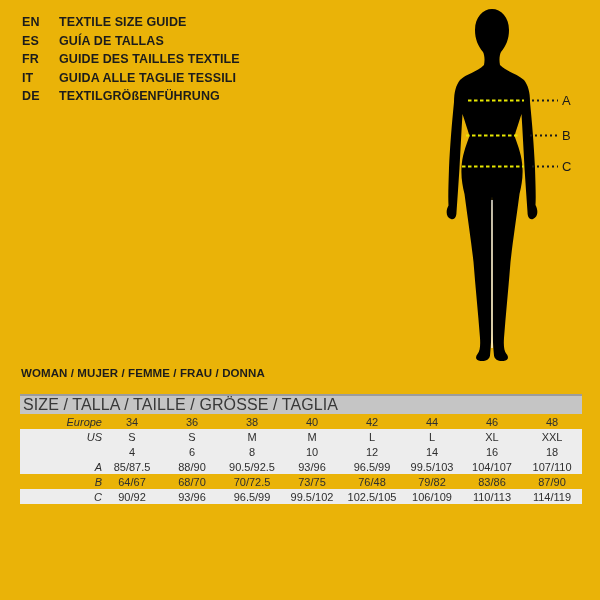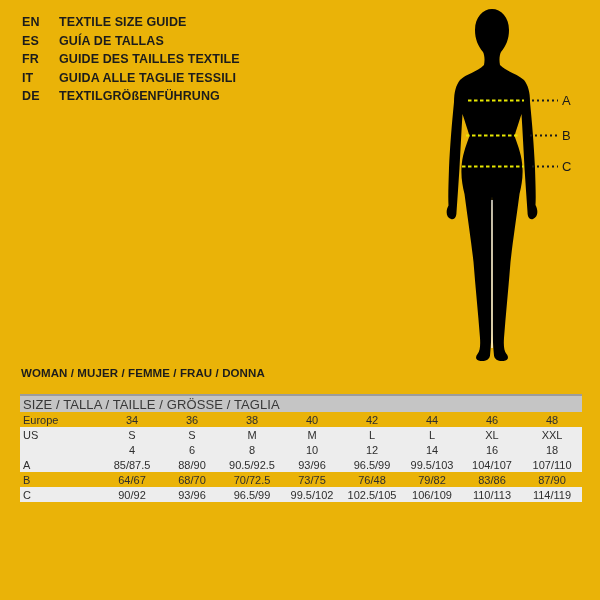--- a/index.html
+++ b/index.html
@@ -20,24 +20,24 @@
   .label-a { left:142px; top:94px; }
   .label-b { left:142px; top:129px; }
   .label-c { left:142px; top:160px; }
 
   
   .section-title { position:absolute; left:21px; top:367px; font-size:11.5px; font-weight:bold; letter-spacing:0.1px; }
 
   
   .size-table { position:absolute; left:20px; top:394px; width:562px; border-collapse:collapse; table-layout:fixed; }
   .size-table th { background:var(--header-bg,#c5c5c5); border-top:2px solid #9c9c9c;
-                   font-size:13px; font-weight:normal; color:#383838; text-align:left;
+                   font-size:16px; font-weight:normal; color:#383838; text-align:left;
                    height:17px; padding:0 0 0 3px; letter-spacing:0.1px; }
   .size-table td { font-size:11px; color:#2e2e2e; height:15px; padding:0; text-align:center; white-space:nowrap; }
-  .size-table td.lbl { text-align:left; padding-left:3px; }
+  .size-table td.lbl { text-align:right; padding-left:3px;font-style:italic; }
   .size-table tr.shade td { background:var(--alt-row-bg,#ededed); }
 
   
   .legend { position:absolute; left:22px; top:544px; }
   .legend div { font-size:11.5px; font-weight:bold; line-height:15.5px; white-space:nowrap; letter-spacing:0.1px; }
 </style>
 </head>
 <body>
 
 <div id="page">

